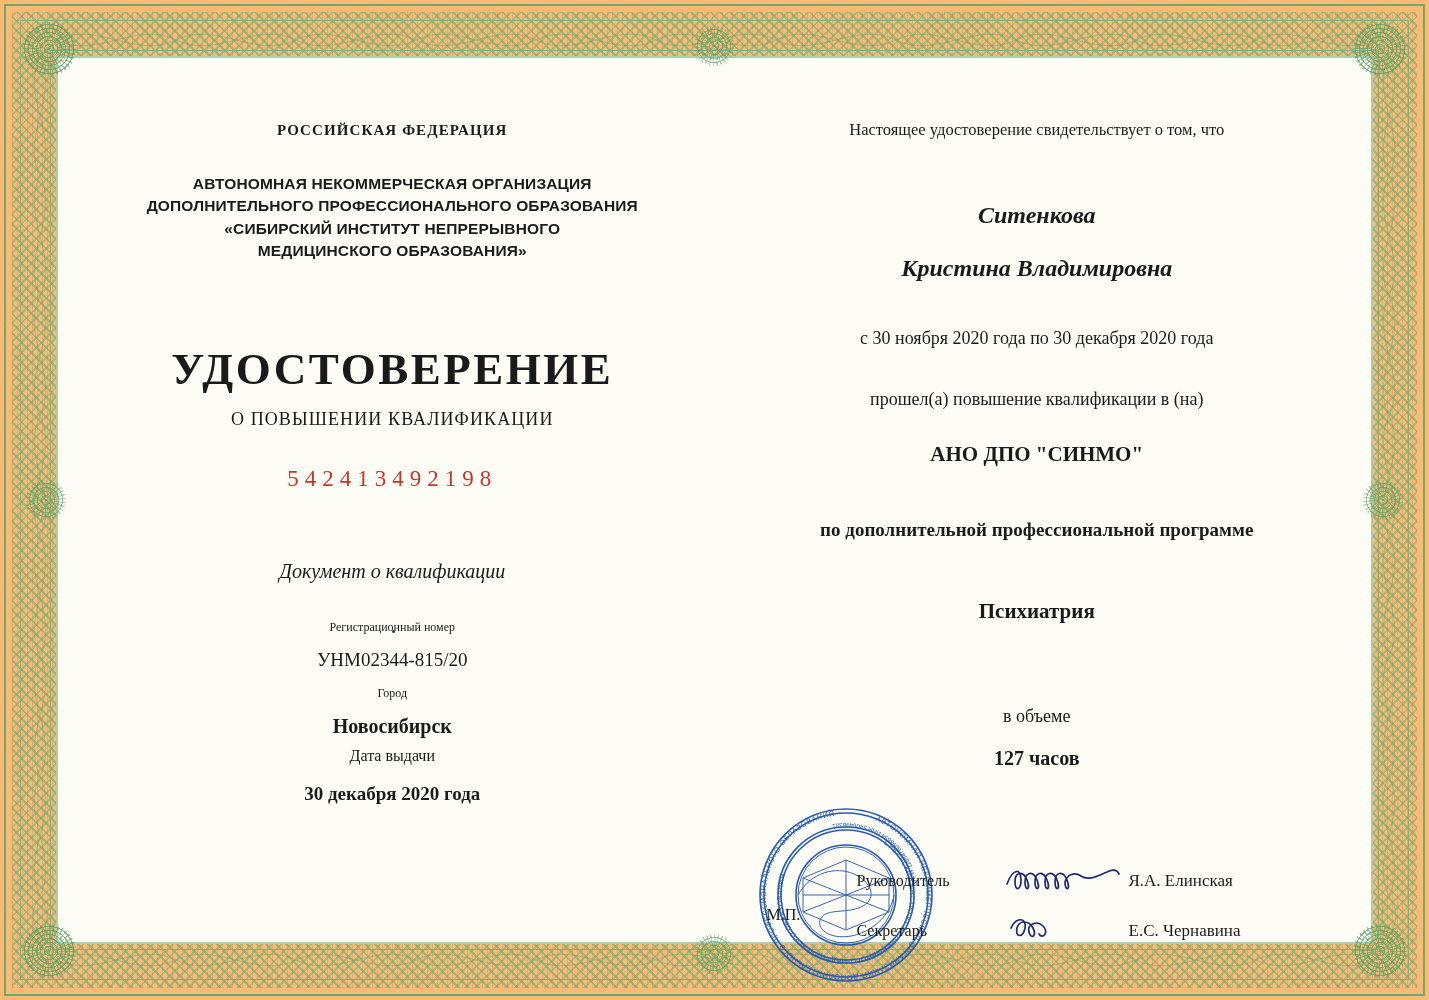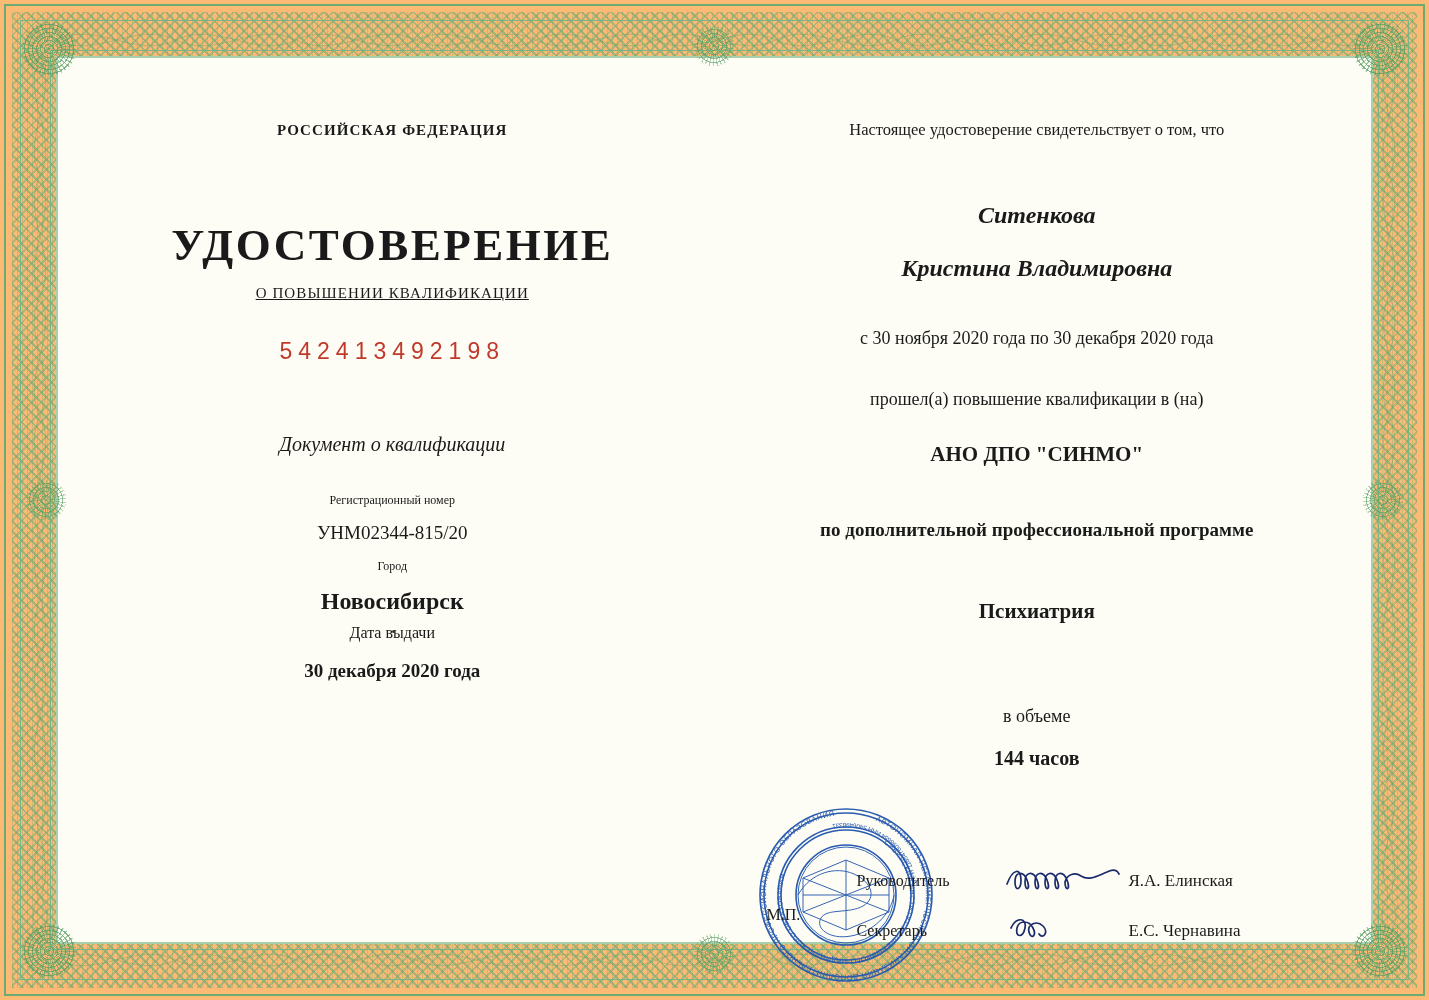--- a/index.html
+++ b/index.html
@@ -124,30 +124,29 @@
     letter-spacing: 0.15px;
   }
   .title-main {
     margin-top: 80px;
     font-size: 45px;
     font-weight: 700;
     letter-spacing: 2.5px;
   }
   .title-sub {
     margin-top: 14px;
-    font-size: 15px;
+    font-size: 18px;
     letter-spacing: 1.1px;
-    text-decoration: underline;
   }
   .serial {
     margin-top: 36px;
     font-size: 23px;
     color: #c0392b;
     letter-spacing: 6px;
-    font-family: Liberation Sans, sans-serif;
+    font-family: Liberation Serif, serif;
   }
   .doc-kind {
     margin-top: 68px;
     font-size: 20px;
     font-style: italic;
     text-align: center;
   }
   .reg-label {
     margin-top: 37px;
     font-size: 12px;
@@ -156,21 +155,21 @@
     margin-top: 14px;
     font-size: 19px;
     font-weight: 400;
   }
   .city-label {
     margin-top: 15px;
     font-size: 12px;
   }
   .city-value {
     margin-top: 14px;
-    font-size: 24px;
+    font-size: 20px;
     font-weight: 700;
   }
   .date-label {
     margin-top: 9px;
     font-size: 16px;
   }
   .date-value {
     margin-top: 18px;
     font-size: 19px;
     font-weight: 700;
@@ -326,20 +325,26 @@
     <div class="edge-rose edge-bot"></div>
     <div class="edge-rose edge-left"></div>
     <div class="edge-rose edge-right"></div>
   </div>
 
   <div class="content">
 
     <div class="col-left">
       <div class="rf-line">РОССИЙСКАЯ ФЕДЕРАЦИЯ</div>
 
+      <div class="org-block">
+        <div>АВТОНОМНАЯ НЕКОММЕРЧЕСКАЯ ОРГАНИЗАЦИЯ</div>
+        <div>ДОПОЛНИТЕЛЬНОГО ПРОФЕССИОНАЛЬНОГО ОБРАЗОВАНИЯ</div>
+        <div>«СИБИРСКИЙ ИНСТИТУТ НЕПРЕРЫВНОГО</div>
+        <div>МЕДИЦИНСКОГО ОБРАЗОВАНИЯ»</div>
+      </div>
 
       <div class="title-main">УДОСТОВЕРЕНИЕ</div>
       <div class="title-sub">О ПОВЫШЕНИИ КВАЛИФИКАЦИИ</div>
       <div class="serial">542413492198</div>
 
       <div class="doc-kind">Документ о квалификации</div>
 
       <div class="reg-label">Регистрационный номер</div>
       <div class="reg-value">УНМ02344-815/20</div>
 
@@ -355,21 +360,21 @@
     <div class="col-right">
       <div class="r-intro">Настоящее удостоверение свидетельствует о том, что</div>
       <div class="r-surname">Ситенкова</div>
       <div class="r-name">Кристина Владимировна</div>
       <div class="r-period">с 30 ноября 2020 года по 30 декабря 2020 года</div>
       <div class="r-passed">прошел(а) повышение квалификации в (на)</div>
       <div class="r-org-short">АНО ДПО "СИНМО"</div>
       <div class="r-program-label">по дополнительной профессиональной программе</div>
       <div class="r-program-name">Психиатрия</div>
       <div class="r-volume-label">в объеме</div>
-      <div class="r-volume-value">144 часов</div>
+      <div class="r-volume-value">127 часов</div>
 
       <div class="sig-area">
 
         <svg class="stamp" viewBox="0 0 190 190">
           <defs>
             <path id="arcOuterTop" d="M 95,95 m 0,-80 a 80,80 0 1,1 -0.1,0"></path>
             <path id="arcOuterBottom" d="M 95,95 m 0,72 a 72,72 0 1,0 -0.1,0"></path>
             <path id="arcInner" d="M 95,95 m 0,-64 a 64,64 0 1,1 -0.1,0"></path>
           </defs>
           <g fill="none" stroke="#2a5bb0" stroke-width="1.6">

